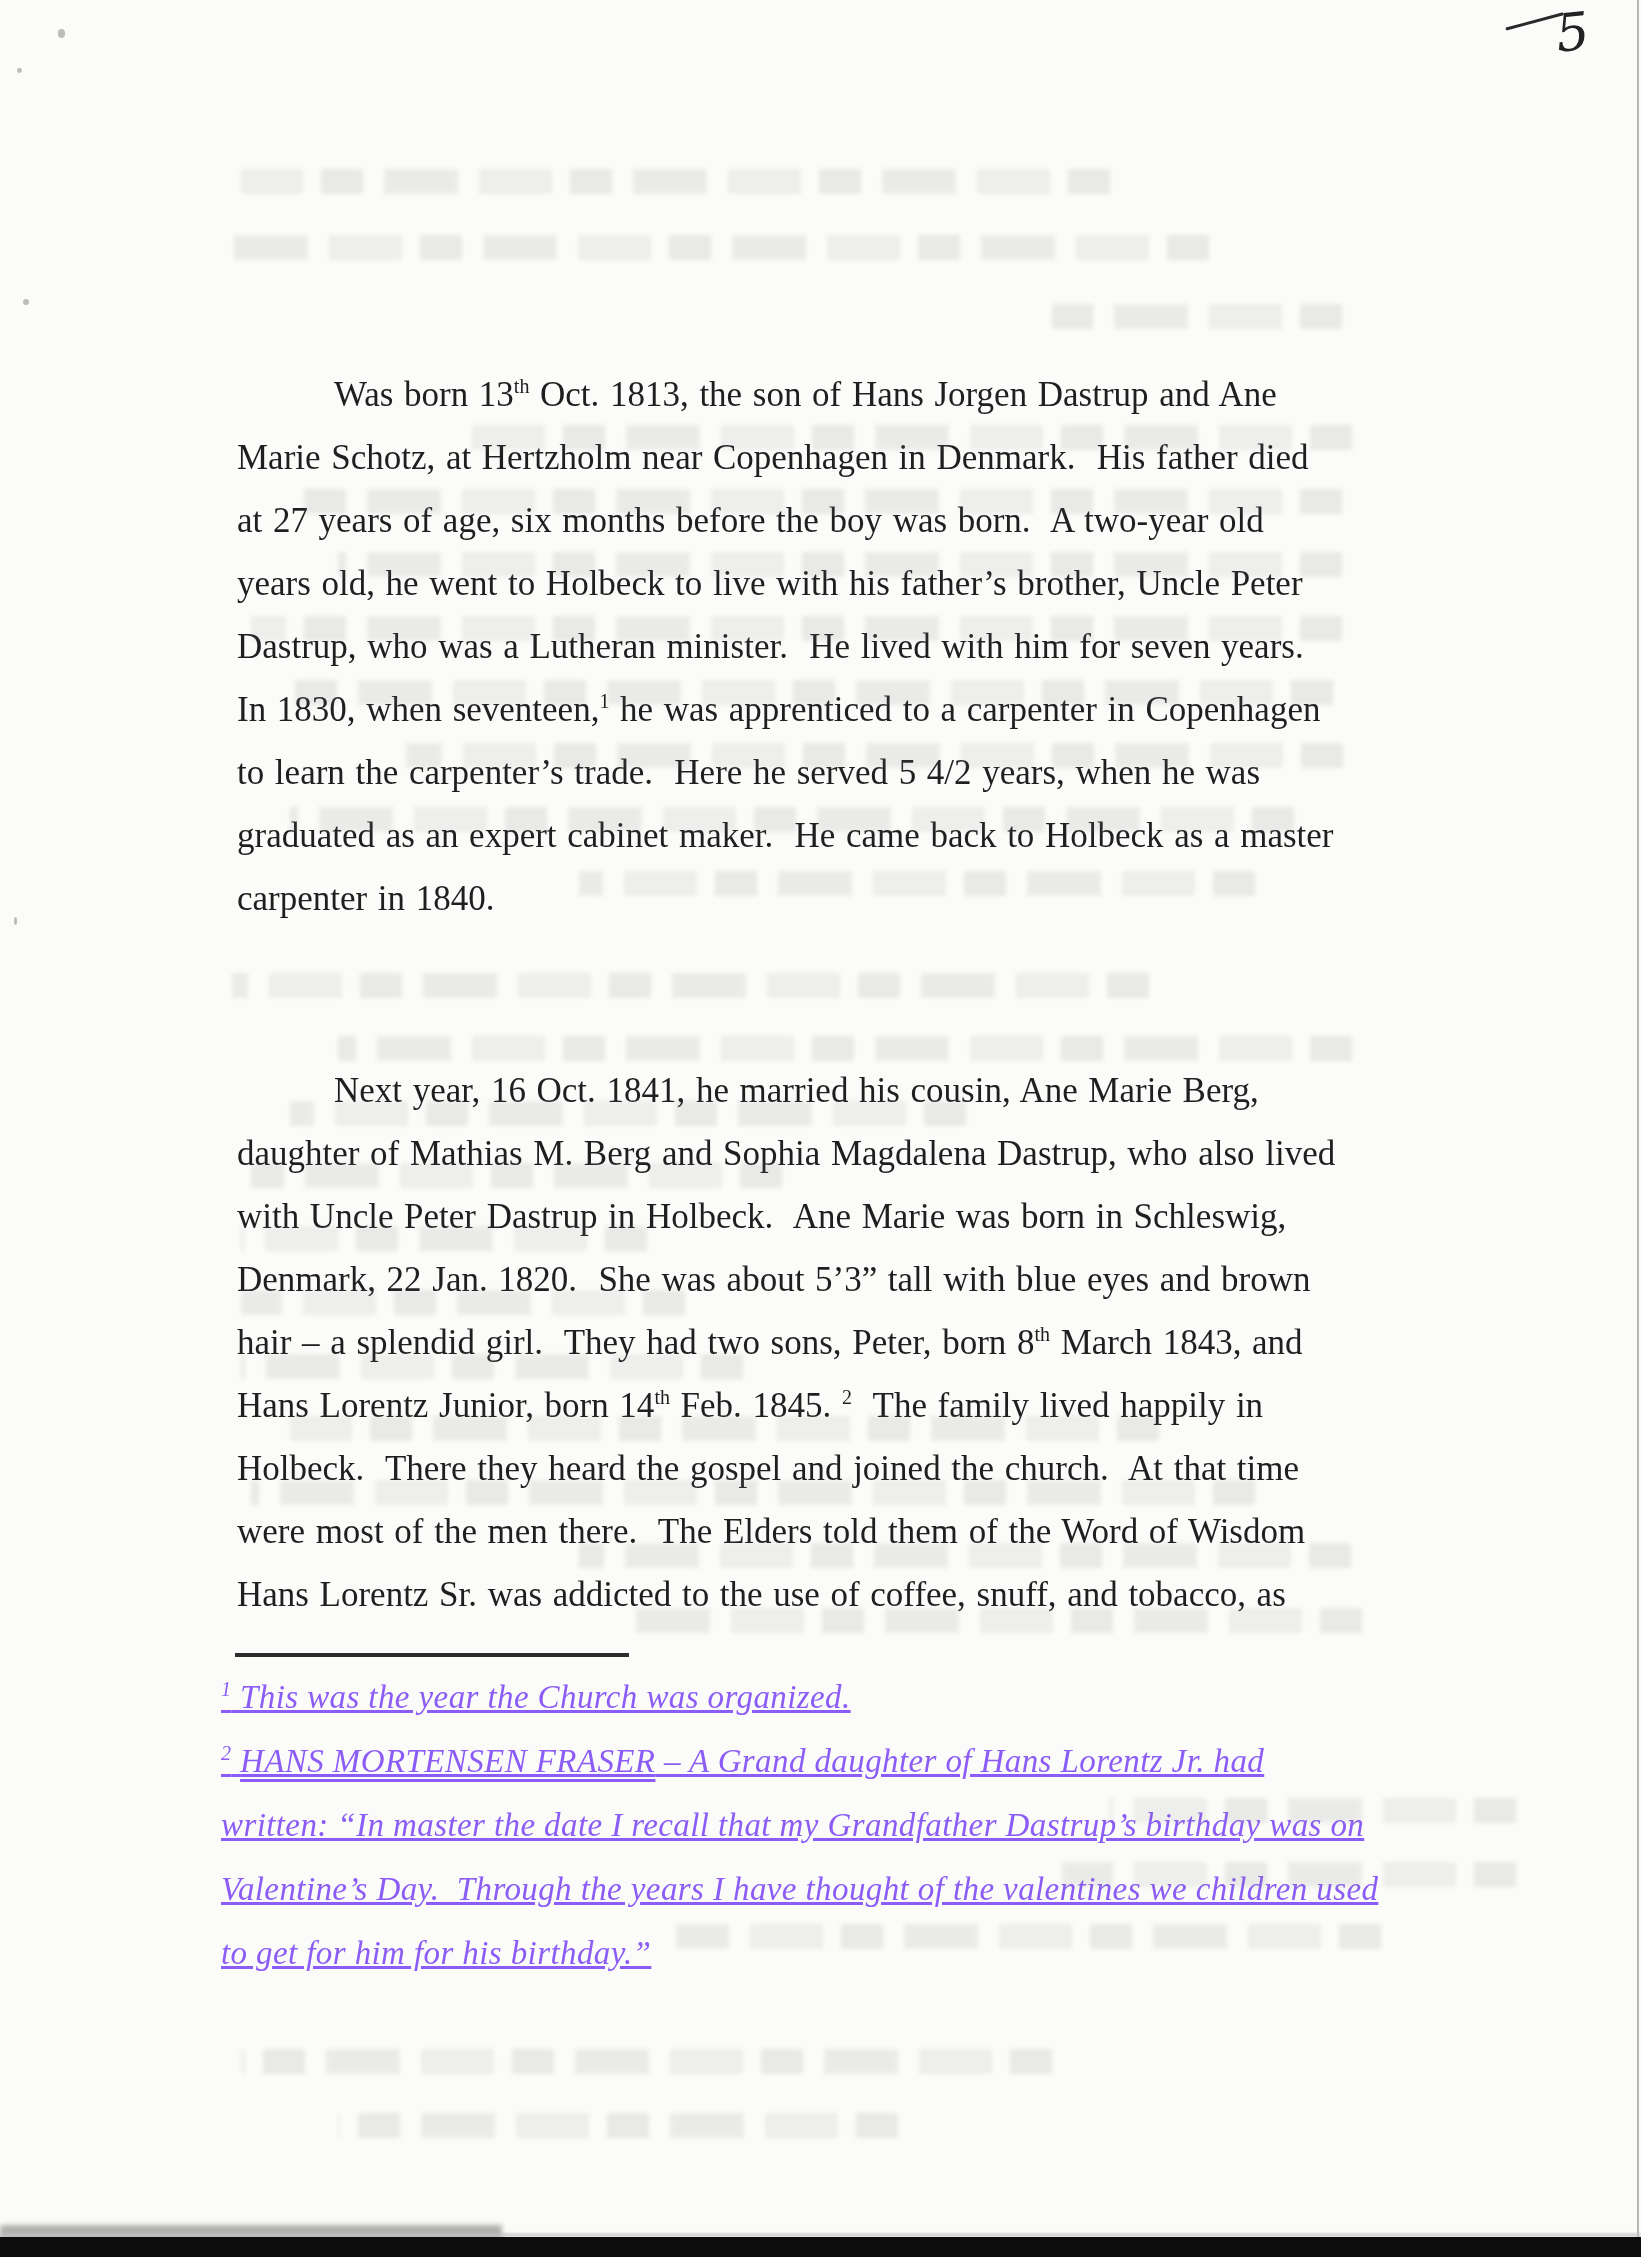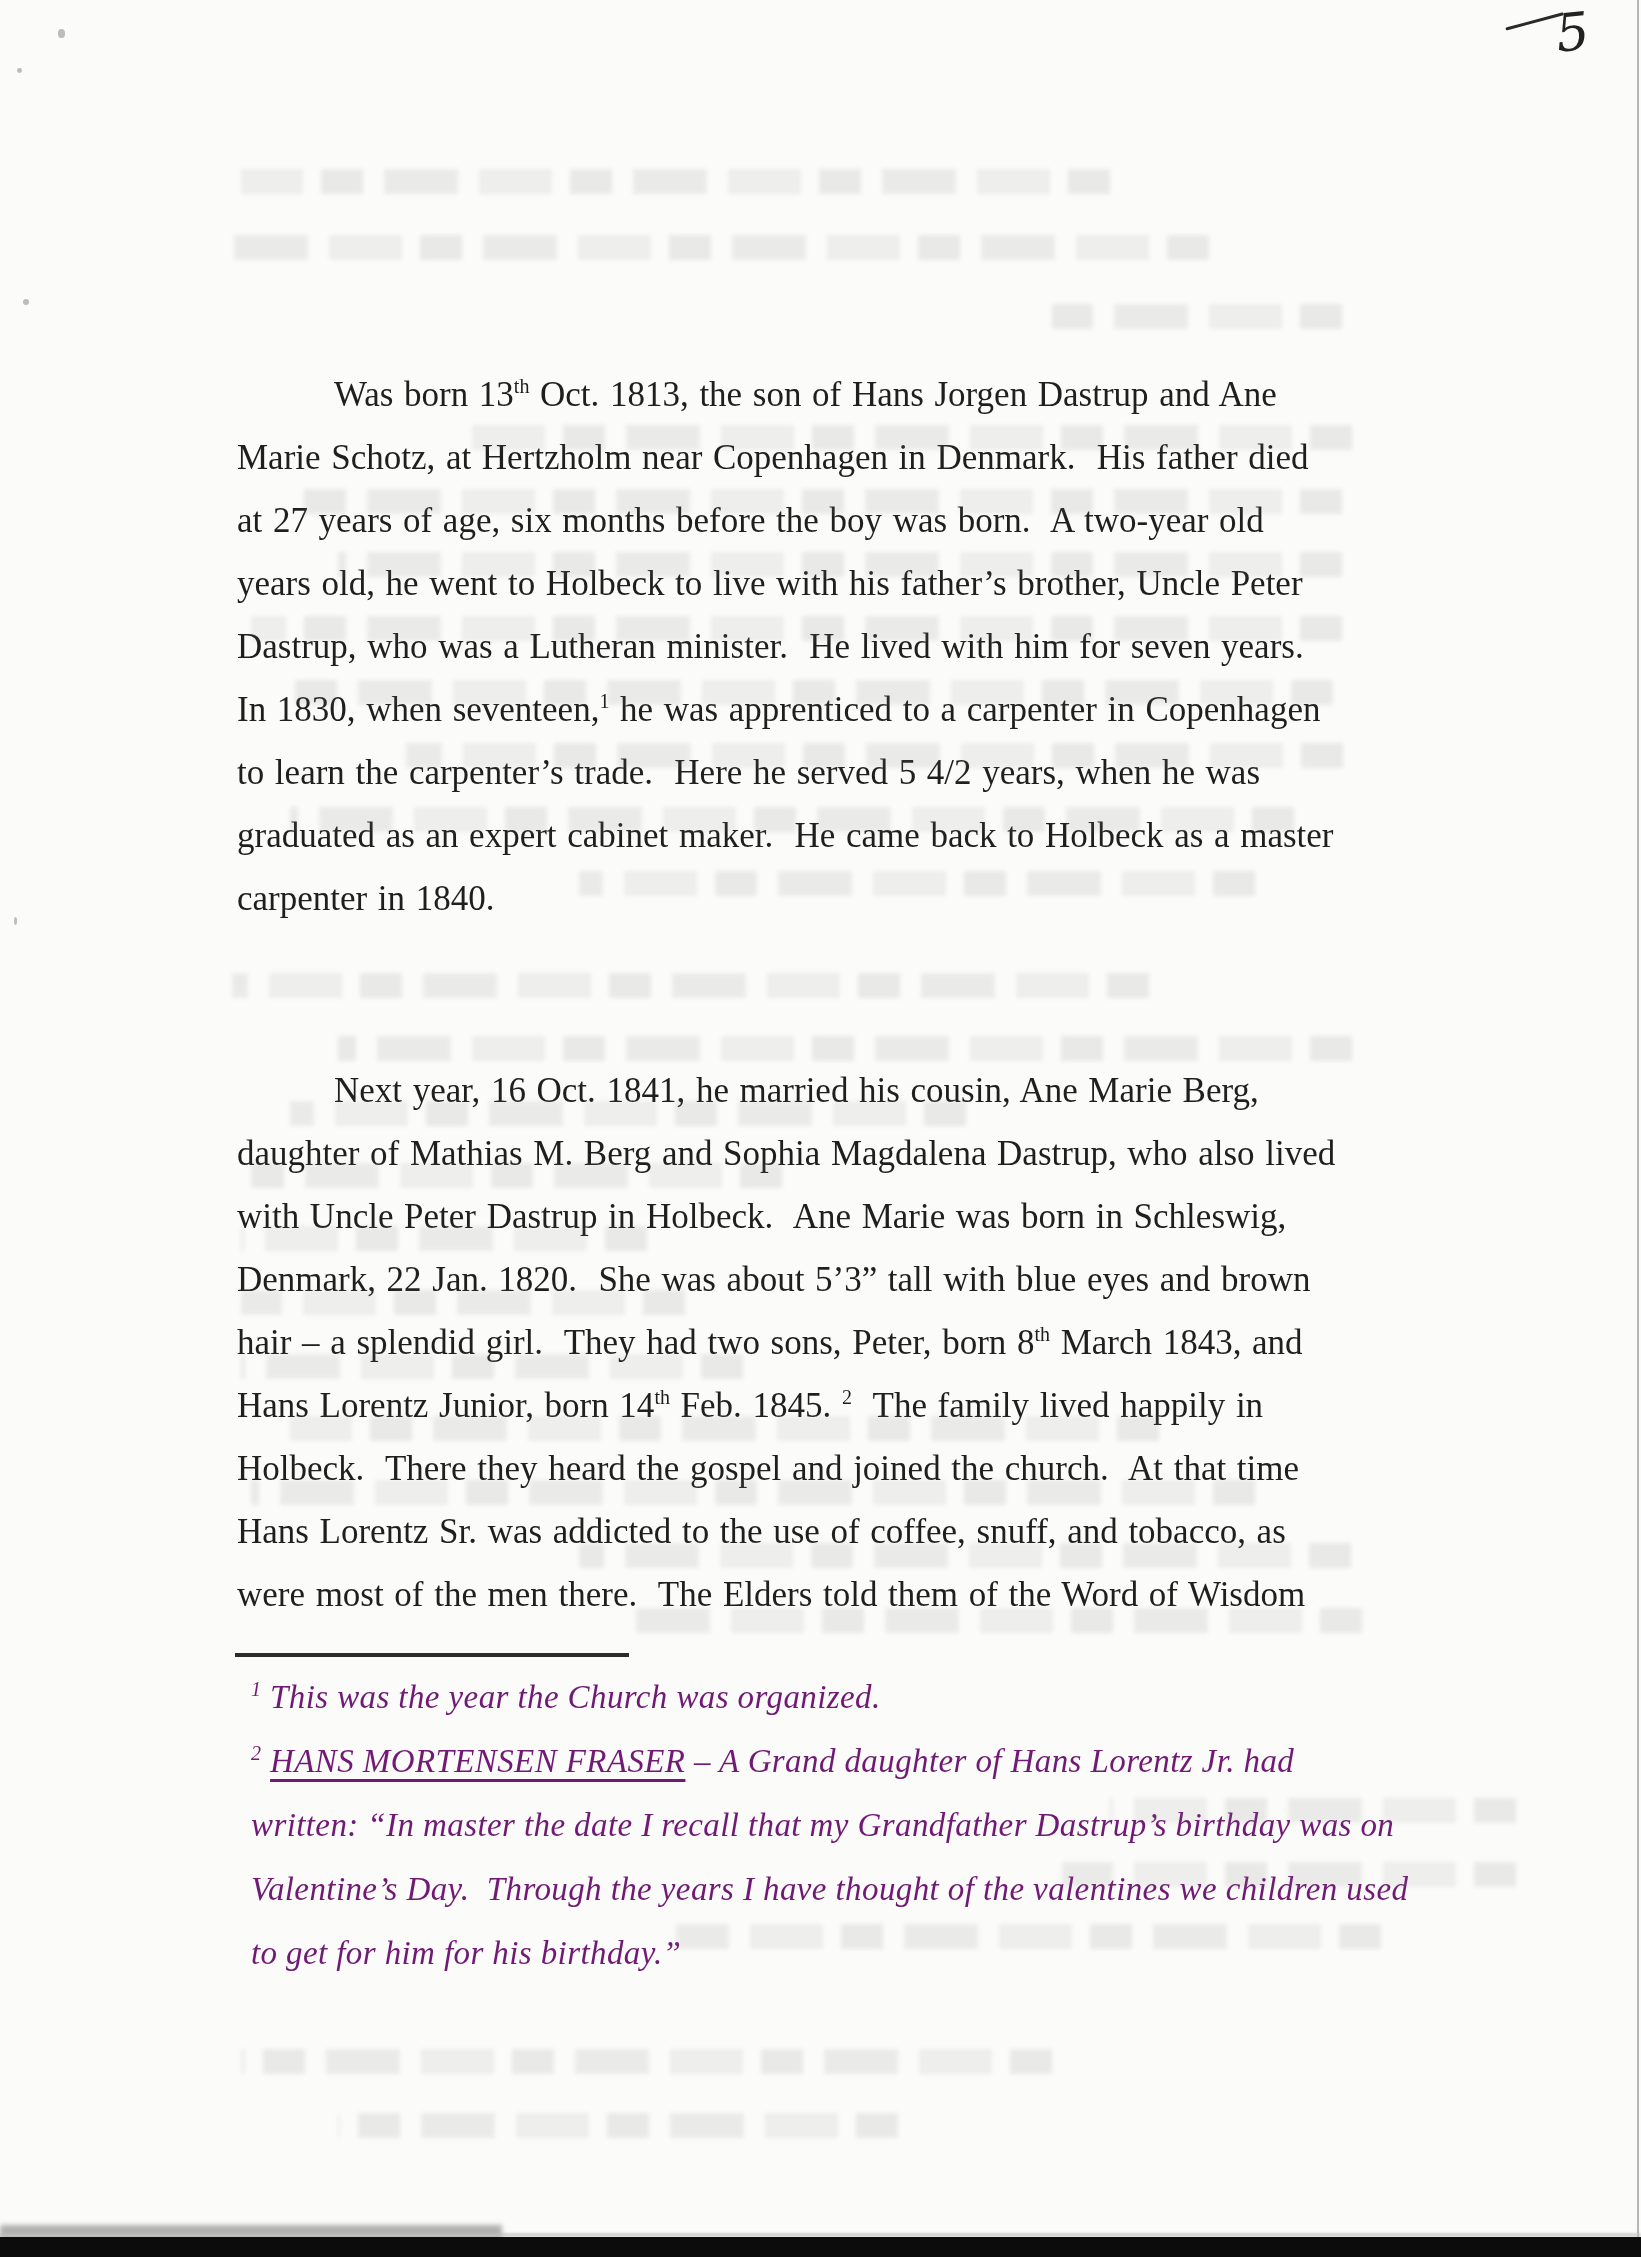--- a/index.html
+++ b/index.html
@@ -24,23 +24,24 @@
   
   .para{position:absolute;left:230px;width:1255px;font-size:35px;line-height:63px;word-spacing:1.9px;}
   .para .line{white-space:pre;height:63px;margin-left:7px;}
   .para .line:first-child{text-indent:97px;}
   .para1{top:363px;}
   .para2{top:1059px;}
   sup{font-size:20px;vertical-align:super;line-height:0;}
   
   .fn-rule{position:absolute;left:235px;top:1653px;width:394px;height:3.9px;background:#2c2c2c;}
   .footnotes{
-    position:absolute;left:251px;top:1665px;width:1255px;
-    font-size:33px;font-style:italic;line-height:64px;color:#701a75;
+    position:absolute;left:221px;top:1665px;width:1255px;
+    font-size:33px;font-style:italic;line-height:64px;color:#8b5cf6;
     letter-spacing:0.4px;
+    text-decoration:underline;
   }
   .footnotes .line{white-space:pre;height:64px;}
   .uline{text-decoration:underline;text-underline-offset:6.8px;text-decoration-thickness:2.9px;}
   
   .ghost{
     position:absolute;height:25px;opacity:.42;filter:blur(1.9px);transform:scaleX(-1);
     background:repeating-linear-gradient(90deg,
       rgba(125,125,125,.34) 0 42px, rgba(0,0,0,0) 42px 60px,
       rgba(125,125,125,.26) 60px 133px, rgba(0,0,0,0) 133px 154px,
       rgba(125,125,125,.31) 154px 228px, rgba(0,0,0,0) 228px 249px);
@@ -72,22 +73,22 @@
     </div>
 
   <div class="para para2">
       <div class="line"><span>Next year, 16 Oct. 1841, he married his cousin, Ane Marie Berg,</span></div>
       <div class="line"><span>daughter of Mathias M. Berg and Sophia Magdalena Dastrup, who also lived</span></div>
       <div class="line"><span>with Uncle Peter Dastrup in Holbeck.  Ane Marie was born in Schleswig,</span></div>
       <div class="line"><span>Denmark, 22 Jan. 1820.  She was about 5’3” tall with blue eyes and brown</span></div>
       <div class="line"><span>hair – a splendid girl.  They had two sons, Peter, born 8</span><sup>th</sup><span> March 1843, and</span></div>
       <div class="line"><span>Hans Lorentz Junior, born 14</span><sup>th</sup><span> Feb. 1845. </span><sup>2</sup><span>  The family lived happily in</span></div>
       <div class="line"><span>Holbeck.  There they heard the gospel and joined the church.  At that time</span></div>
+      <div class="line"><span>were most of the men there.  The Elders told them of the Word of Wisdom</span></div>
       <div class="line"><span>Hans Lorentz Sr. was addicted to the use of coffee, snuff, and tobacco, as</span></div>
-      <div class="line"><span>were most of the men there.  The Elders told them of the Word of Wisdom</span></div>
     </div>
 
   <div class="fn-rule"></div>
 
   <div class="footnotes">
       <div class="line"><sup>1</sup><span> This was the year the Church was organized.</span></div>
       <div class="line"><sup>2</sup><span> </span><span class="uline">HANS MORTENSEN FRASER</span><span> – A Grand daughter of Hans Lorentz Jr. had</span></div>
       <div class="line"><span>written: “In master the date I recall that my Grandfather Dastrup’s birthday was on</span></div>
       <div class="line"><span>Valentine’s Day.  Through the years I have thought of the valentines we children used</span></div>
       <div class="line"><span>to get for him for his birthday.”</span></div>

